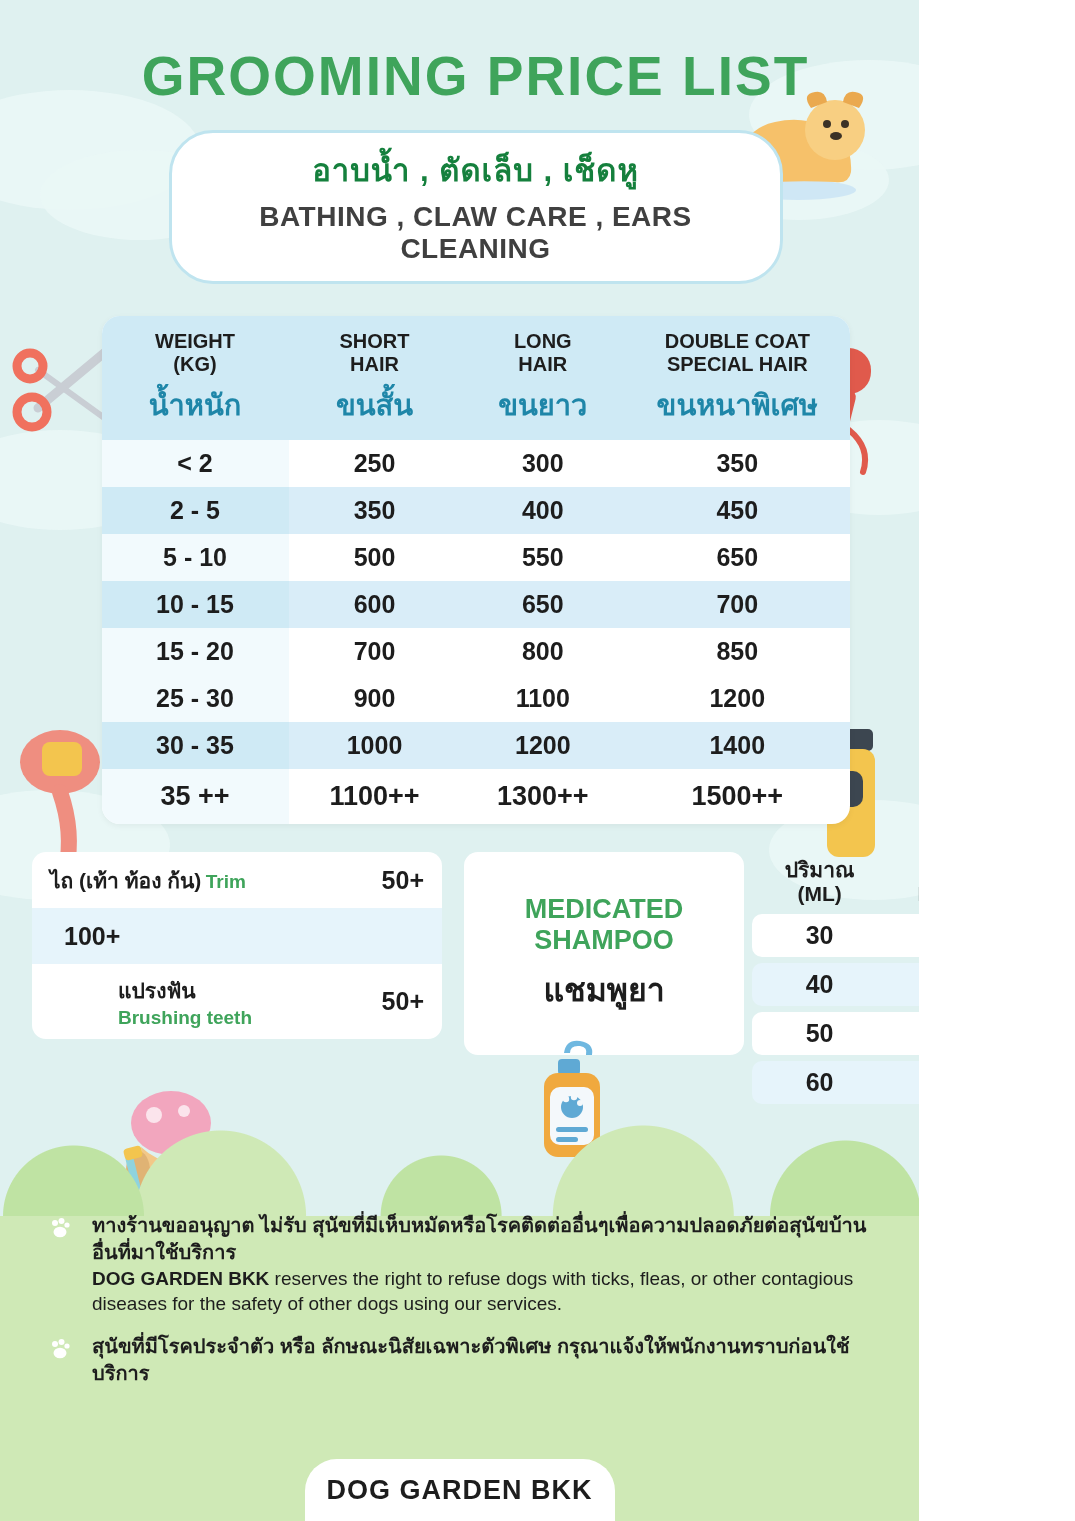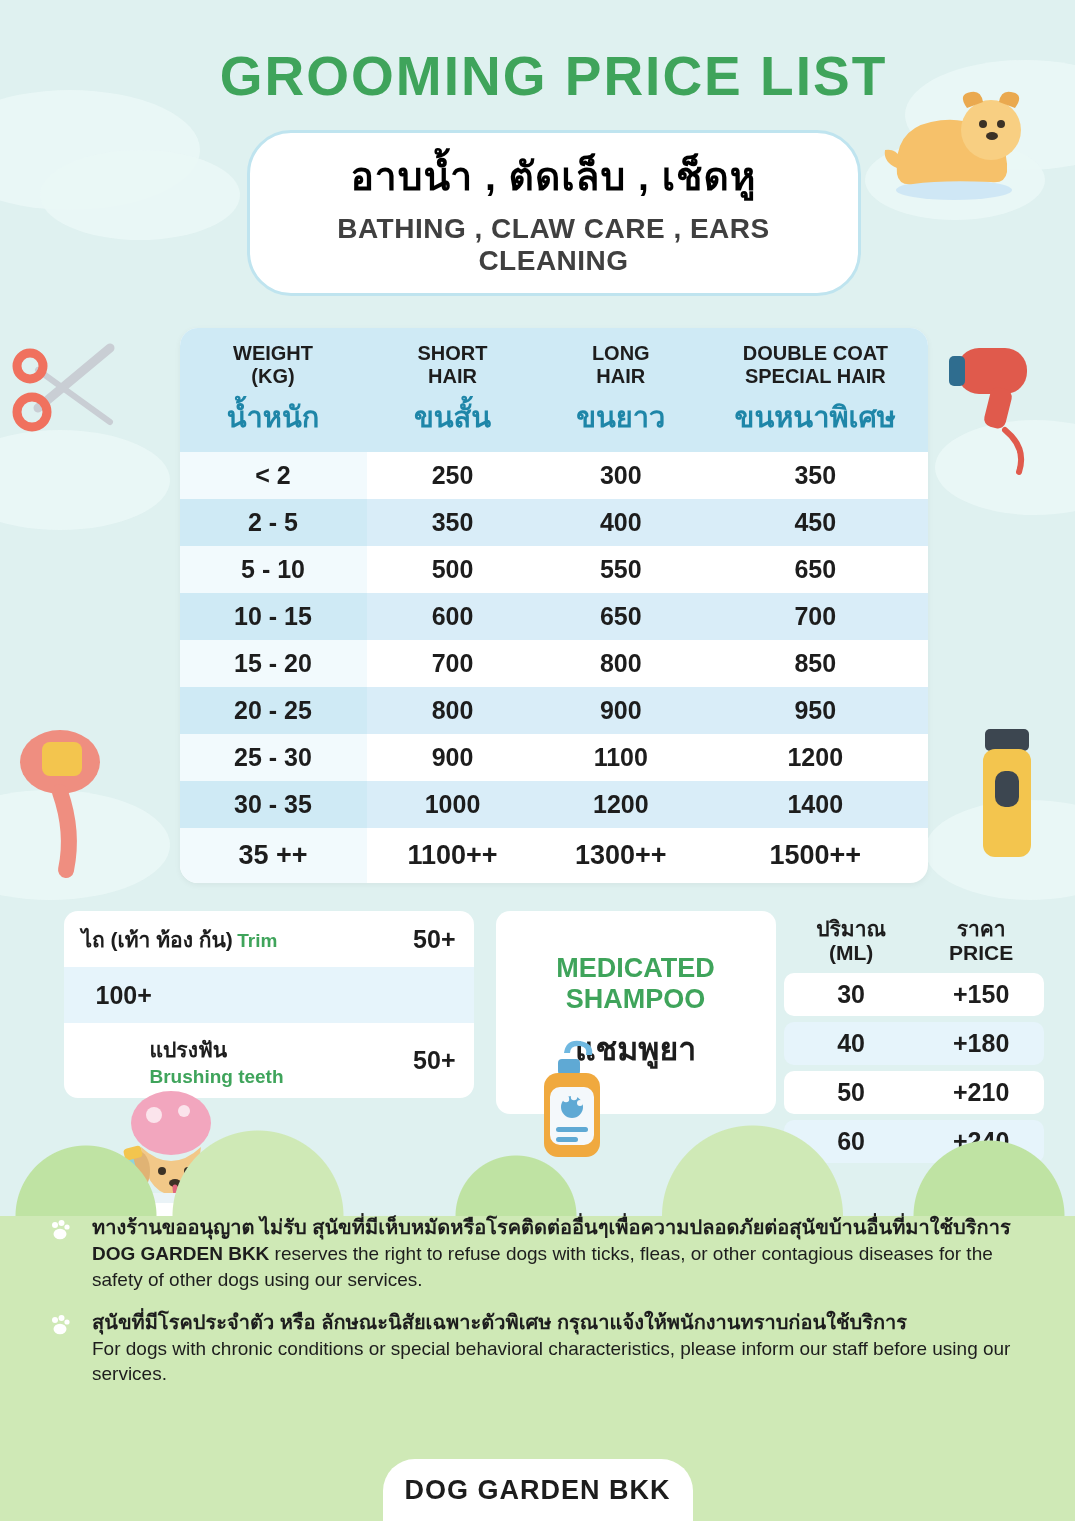--- a/index.html
+++ b/index.html
@@ -3,21 +3,21 @@
 <meta charset="utf-8">
 <style>
   * { box-sizing: border-box; margin: 0; padding: 0; }
   html, body {
     width: 1075px; height: 1521px;
     font-family: "Liberation Sans", sans-serif;
     overflow: hidden;
   }
   .page {
     position: relative;
-    width: 1075px; height: 1521px;
+    width: 919px; height: 1521px;
     background: #dff1f0;
     overflow: hidden;
     padding-left: 32px;
   }
   
   .cloud {
     position: absolute;
     background: #eaf7f6;
     border-radius: 50%;
     opacity: .9;
@@ -47,23 +47,23 @@
     position: relative;
     margin: 22px auto 0;
     width: 614px;
     background: #ffffff;
     border: 3px solid #bfe4ef;
     border-radius: 44px;
     padding: 12px 10px 16px;
     text-align: center;
   }
   .subtitle-th {
-    font-size: 39px;
-    font-weight: bold;
-    color: #000000;
+    font-size: 31px;
+    font-weight: bold;
+    color: #15803d;
     letter-spacing: 1px;
   }
   .subtitle-en {
     margin-top: 6px;
     font-size: 28px;
     font-weight: bold;
     color: #404040;
     letter-spacing: .5px;
   }
 
@@ -410,26 +410,20 @@
           <td>10 - 15</td>
           <td>600</td>
           <td>650</td>
           <td>700</td>
         </tr>
         <tr>
           <td>15 - 20</td>
           <td>700</td>
           <td>800</td>
           <td>850</td>
-        </tr>
-        <tr class="alt">
-          <td>20 - 25</td>
-          <td>800</td>
-          <td>900</td>
-          <td>950</td>
         </tr>
         <tr>
           <td>25 - 30</td>
           <td>900</td>
           <td>1100</td>
           <td>1200</td>
         </tr>
         <tr class="alt">
           <td>30 - 35</td>
           <td>1000</td>
@@ -563,21 +557,20 @@
     </div>
     <div class="note">
       <svg class="paw" viewBox="0 0 24 24">
         <circle cx="7" cy="7" r="3" fill="#ffffff"></circle>
         <circle cx="13.5" cy="5" r="3" fill="#ffffff"></circle>
         <circle cx="19" cy="9" r="2.6" fill="#ffffff"></circle>
         <ellipse cx="12" cy="16" rx="6.5" ry="5.2" fill="#ffffff"></ellipse>
       </svg>
       <div class="note-body">
         <div class="note-th">สุนัขที่มีโรคประจำตัว หรือ ลักษณะนิสัยเฉพาะตัวพิเศษ กรุณาแจ้งให้พนักงานทราบก่อนใช้บริการ</div>
-        <div class="note-en">For dogs with chronic conditions or special behavioral characteristics, please inform our staff before using our services.</div>
       </div>
     </div>
   </div>
 
   <div class="logo">
     <span class="logo-text">DOG GARDEN BKK</span>
   </div>
 
 </div>
 

